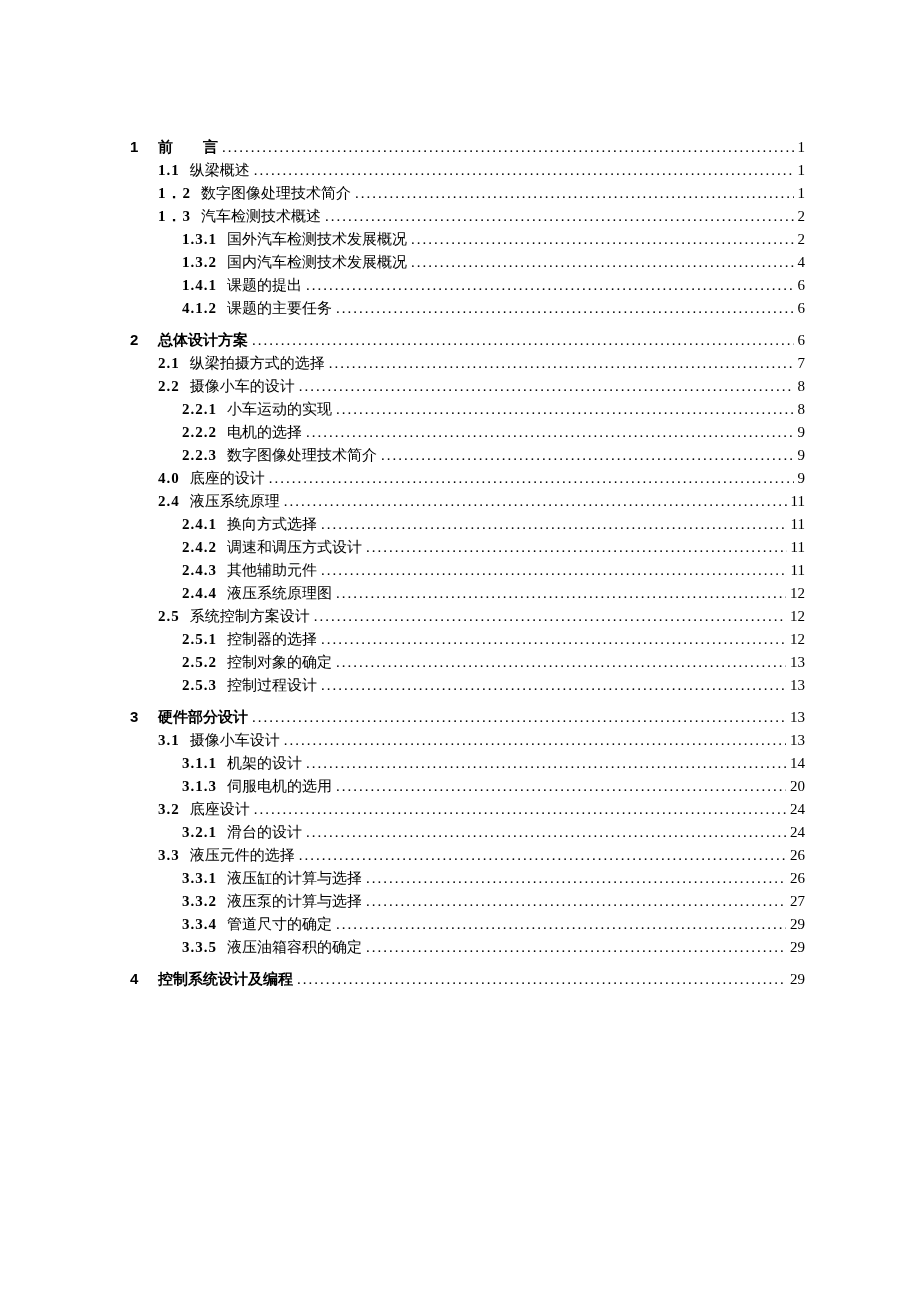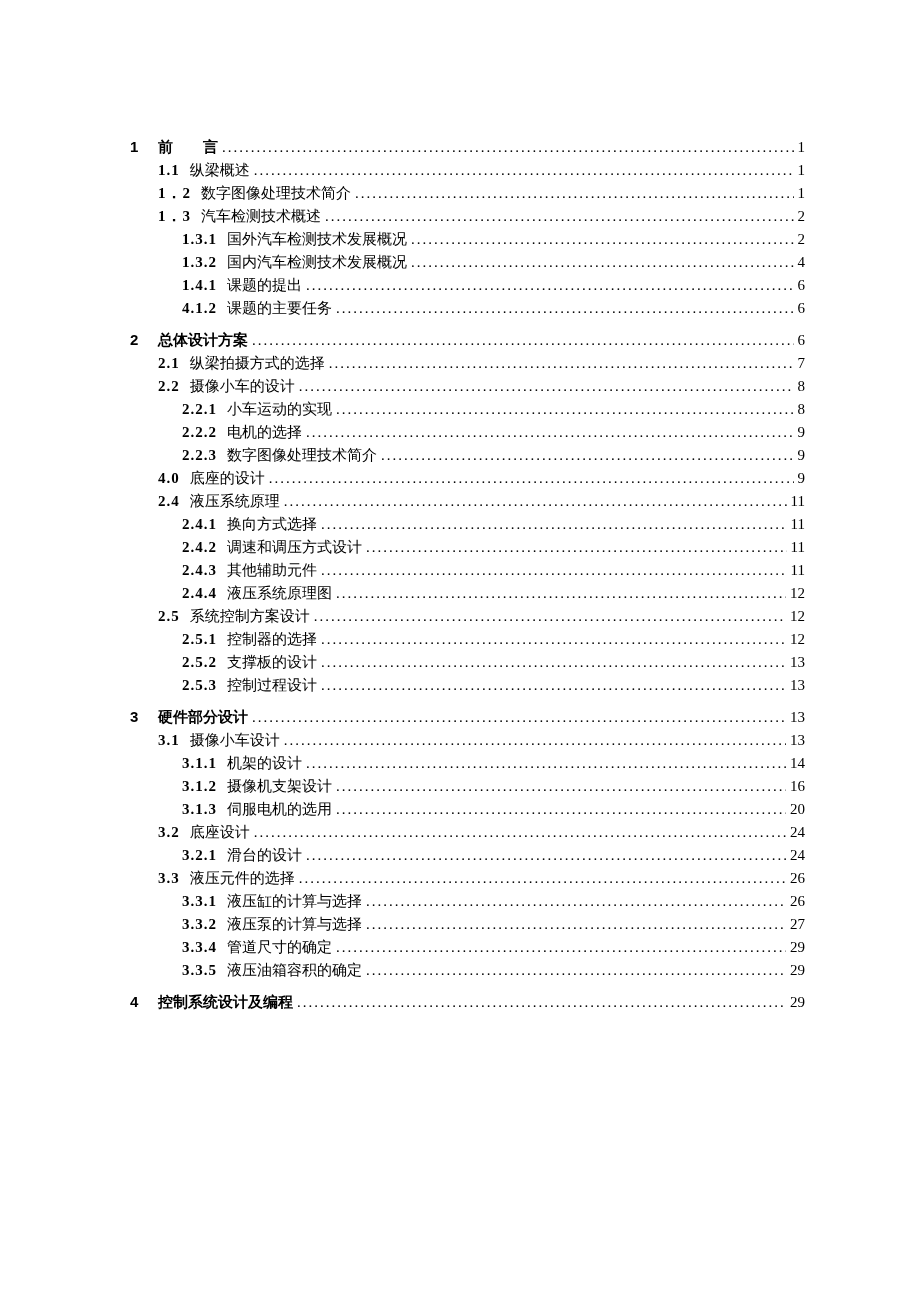--- a/index.html
+++ b/index.html
@@ -205,21 +205,21 @@
           <span class="pageno">12</span>
         </div>
         <div class="entry subsection">
           <span class="num">2.5.1</span>
           <span class="title">控制器的选择</span>
           <span class="leader"></span>
           <span class="pageno">12</span>
         </div>
         <div class="entry subsection">
           <span class="num">2.5.2</span>
-          <span class="title">支撑板的设计</span>
+          <span class="title">控制对象的确定</span>
           <span class="leader"></span>
           <span class="pageno">13</span>
         </div>
         <div class="entry subsection">
           <span class="num">2.5.3</span>
           <span class="title">控制过程设计</span>
           <span class="leader"></span>
           <span class="pageno">13</span>
         </div>
       </div>
@@ -236,26 +236,20 @@
           <span class="leader"></span>
           <span class="pageno">13</span>
         </div>
         <div class="entry subsection">
           <span class="num">3.1.1</span>
           <span class="title">机架的设计</span>
           <span class="leader"></span>
           <span class="pageno">14</span>
         </div>
         <div class="entry subsection">
-          <span class="num">3.1.2</span>
-          <span class="title">摄像机支架设计</span>
-          <span class="leader"></span>
-          <span class="pageno">16</span>
-        </div>
-        <div class="entry subsection">
           <span class="num">3.1.3</span>
           <span class="title">伺服电机的选用</span>
           <span class="leader"></span>
           <span class="pageno">20</span>
         </div>
         <div class="entry section">
           <span class="num">3.2</span>
           <span class="title">底座设计</span>
           <span class="leader"></span>
           <span class="pageno">24</span>

